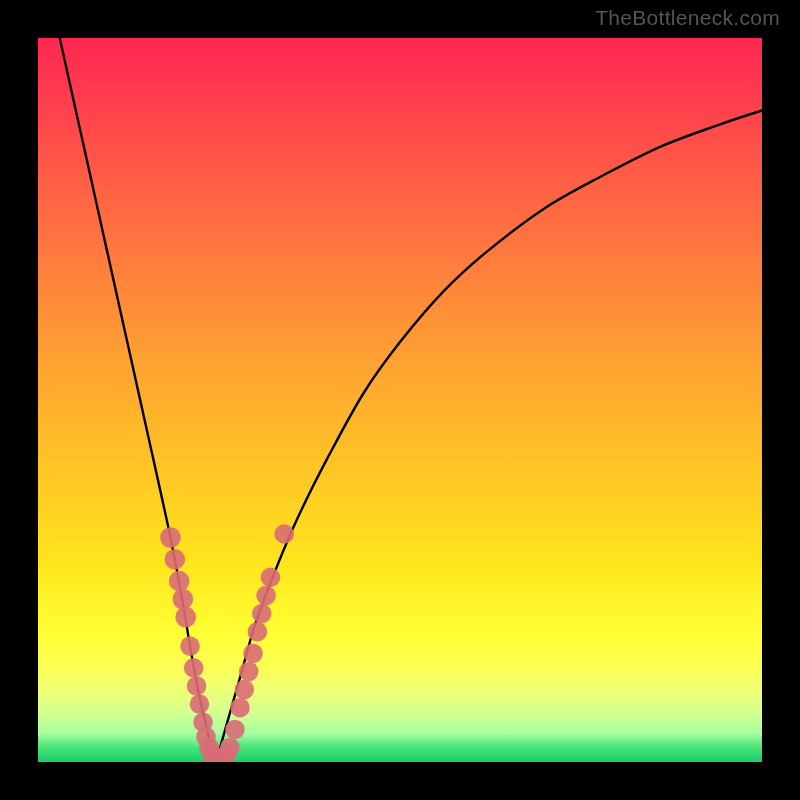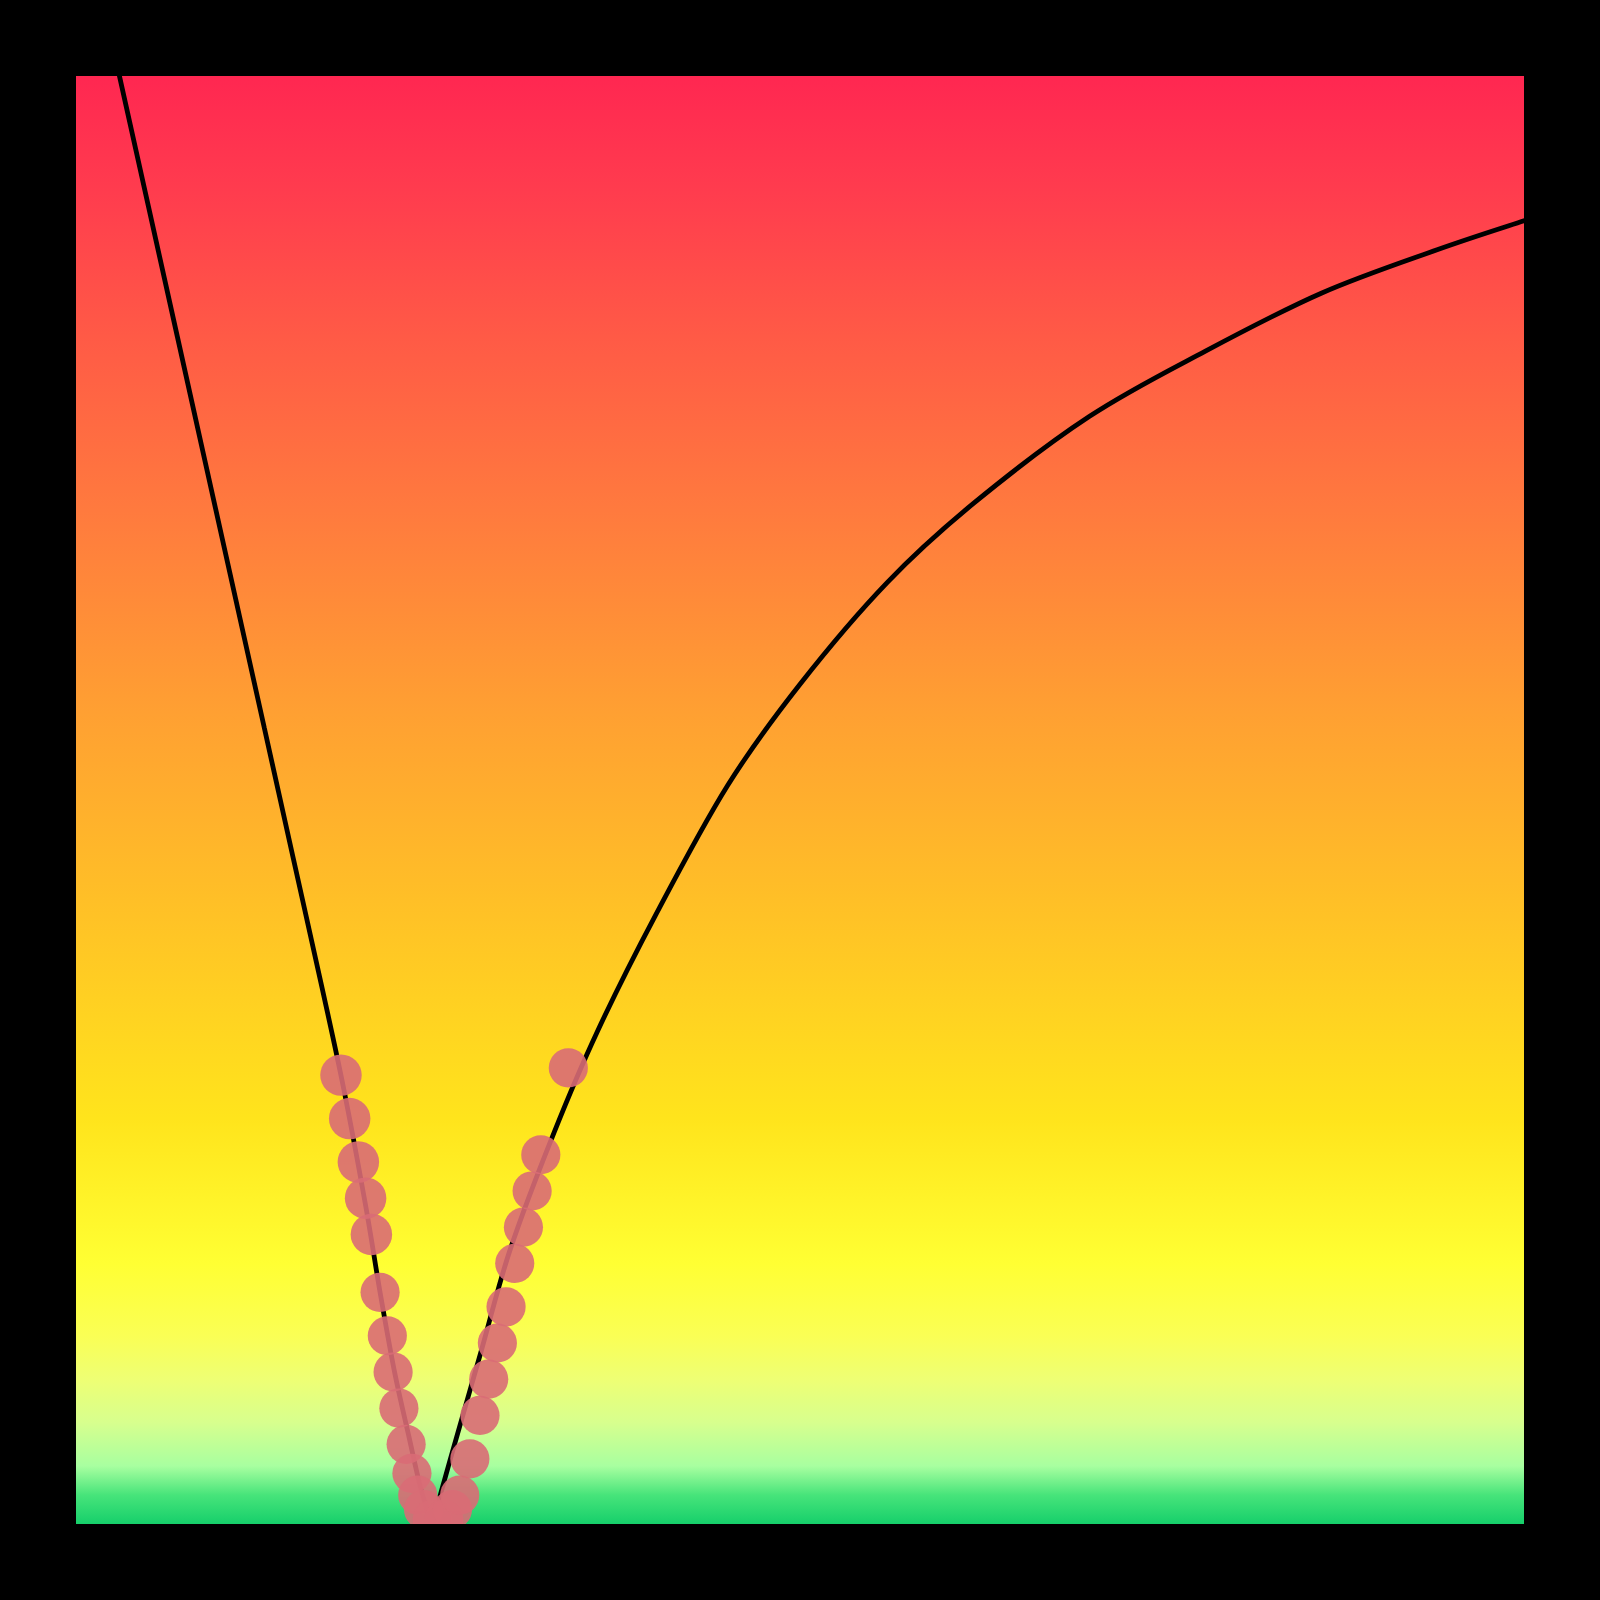--- a/index.html
+++ b/index.html
@@ -95,14 +95,15 @@
           <circle cx="215.028" cy="615.4" r="9.792000000000002" fill="#d96b76" fill-opacity="0.9"></circle>
           <circle cx="219.37199999999999" cy="593.6800000000001" r="9.792000000000002" fill="#d96b76" fill-opacity="0.9"></circle>
           <circle cx="223.716" cy="575.58" r="9.792000000000002" fill="#d96b76" fill-opacity="0.9"></circle>
           <circle cx="228.06" cy="557.48" r="9.792000000000002" fill="#d96b76" fill-opacity="0.9"></circle>
           <circle cx="232.404" cy="539.38" r="9.792000000000002" fill="#d96b76" fill-opacity="0.9"></circle>
           <circle cx="246.16000000000003" cy="495.94" r="9.792000000000002" fill="#d96b76" fill-opacity="0.9"></circle>
         </g>
     </svg>
   </div>
 
+  <div class="watermark">TheBottleneck.com</div>
 
 </div>
 
 </body></html>

